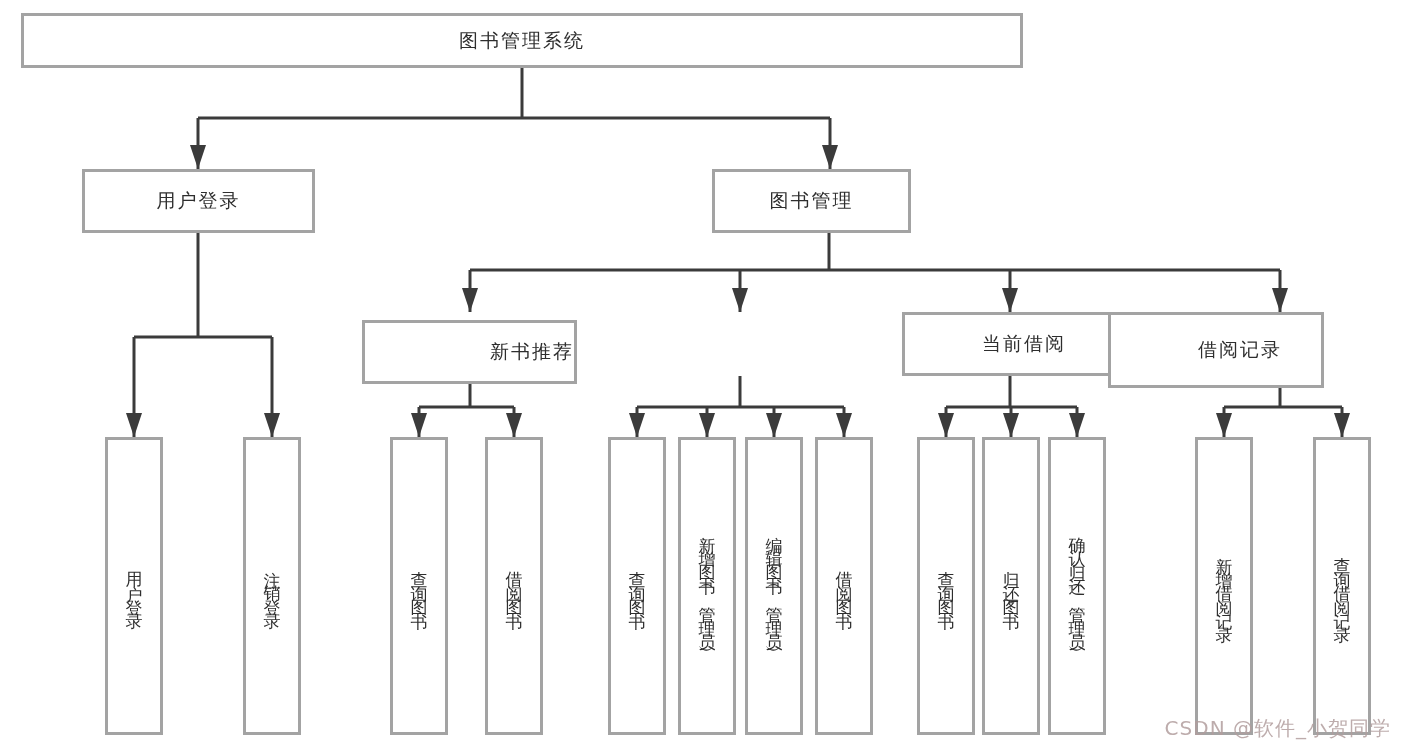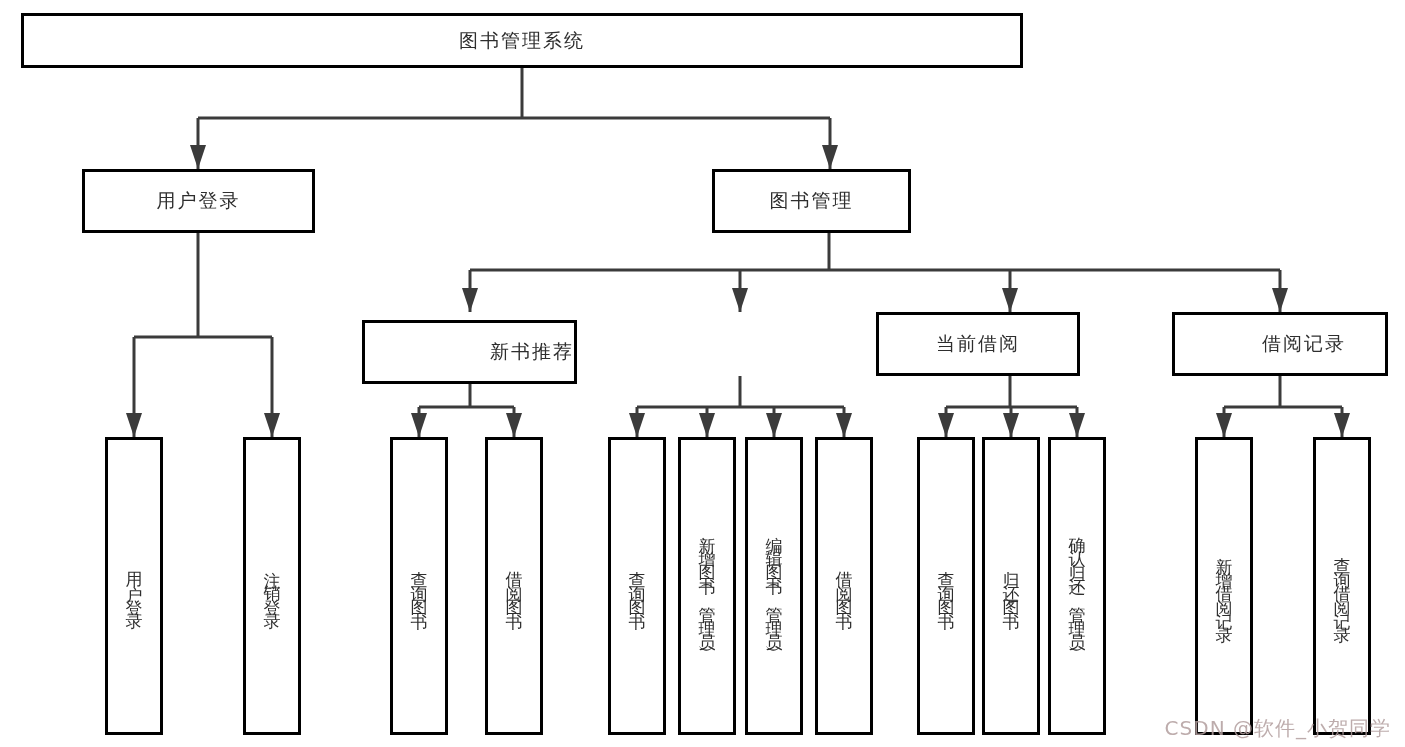--- a/index.html
+++ b/index.html
@@ -8,21 +8,21 @@
     width:1405px;height:747px;
     background:#ffffff;
     font-family:"DejaVu Sans","Liberation Sans",sans-serif;
     overflow:hidden;
   }
   .connectors{position:absolute;left:0;top:0;z-index:1;}
   .node{
     position:absolute;
     box-sizing:border-box;
     background:#ffffff;
-    border:3px solid #000000;
+    border:3px solid #a3a3a3;
     display:flex;align-items:center;justify-content:center;
     color:#2e2e2e;
     z-index:2;
   }
   .hlabel{
     font-size:19px;
     letter-spacing:2px;
     white-space:nowrap;
   }
   .vlabel{
@@ -126,24 +126,24 @@
   <div class="node" style="left:82px;top:169px;width:233px;height:64px;">
     <span class="hlabel">用户登录</span>
   </div>
   <div class="node" style="left:712px;top:169px;width:199px;height:64px;">
     <span class="hlabel">图书管理</span>
   </div>
 
   <div class="node" style="left:362px;top:320px;width:215px;height:64px;justify-content:flex-end;">
     <span class="hlabel">新书推荐</span>
   </div>
-  <div class="node" style="left:876px;top:312px;width:204px;height:64px;">
+  <div class="node" style="left:902px;top:312px;width:244px;height:64px;">
     <span class="hlabel">当前借阅</span>
   </div>
-  <div class="node" style="left:1172px;top:312px;width:216px;height:64px;padding-left:48px;">
+  <div class="node" style="left:1108px;top:312px;width:216px;height:76px;padding-left:48px;">
     <span class="hlabel">借阅记录</span>
   </div>
 
   <div class="node" style="left:105px;top:437px;width:58px;height:298px;">
     <span class="vlabel">用户登录</span>
   </div>
   <div class="node" style="left:243px;top:437px;width:58px;height:298px;">
     <span class="vlabel">注销登录</span>
   </div>
 

